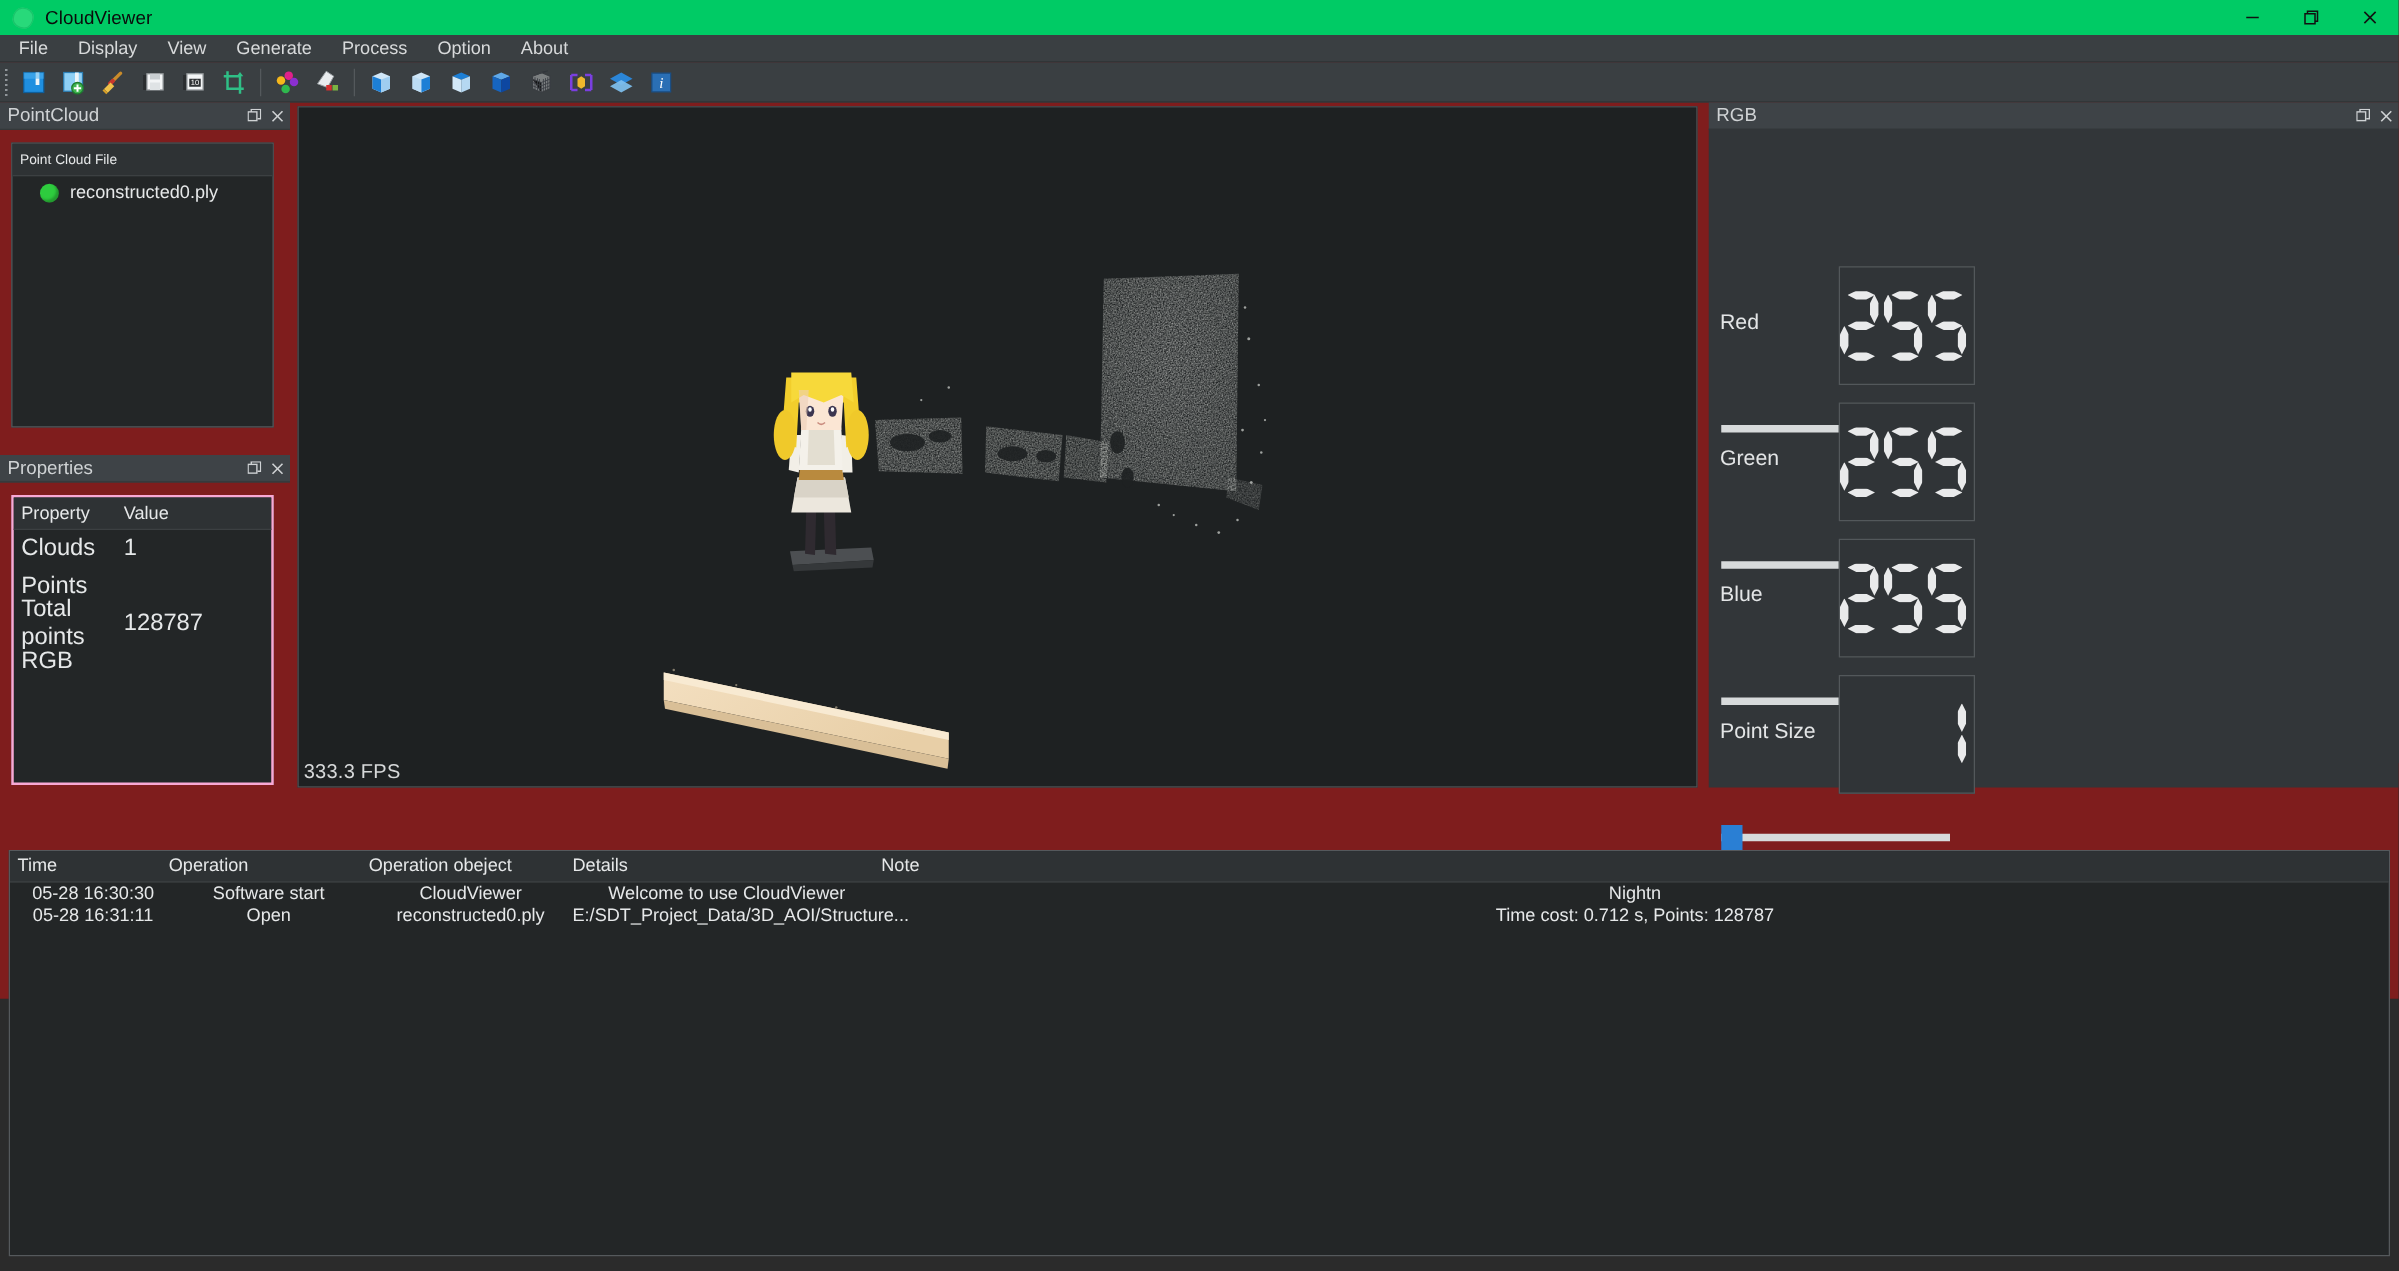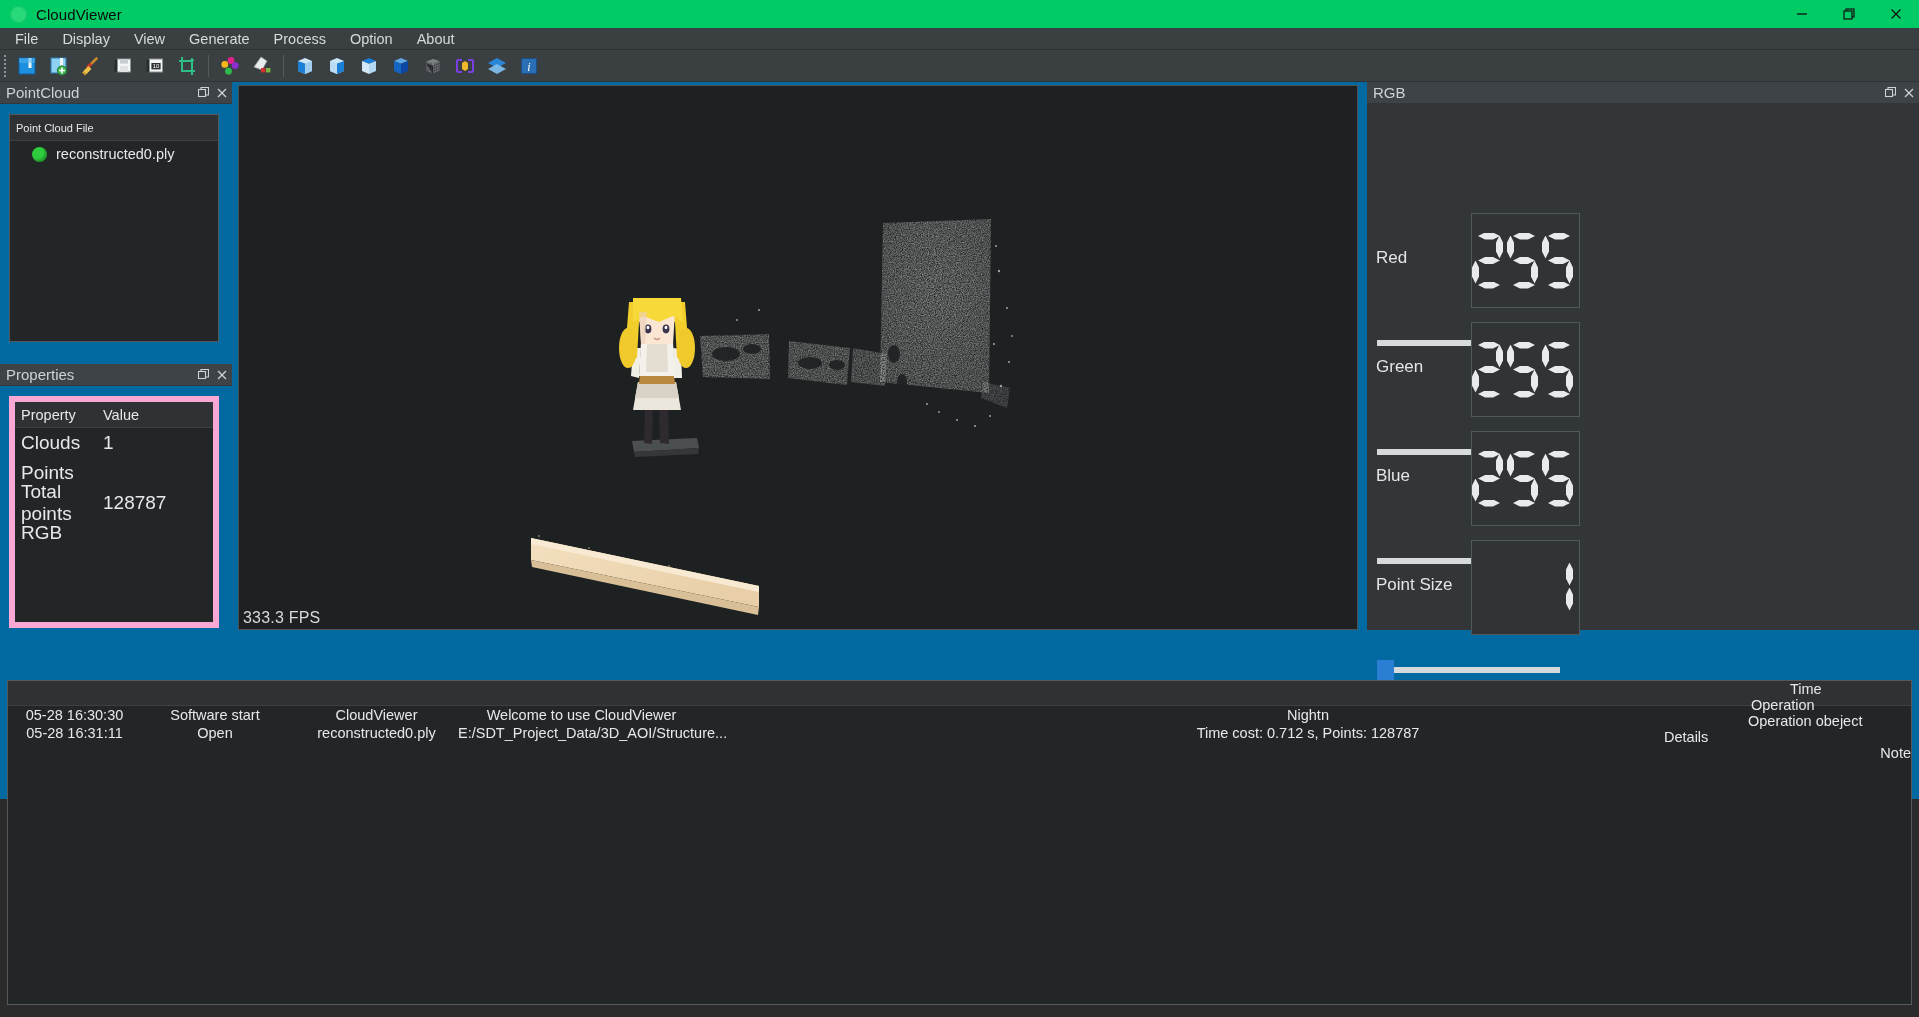--- a/index.html
+++ b/index.html
@@ -6,21 +6,21 @@
   html, body {
     margin: 0; padding: 0;
     width: 1919px; height: 1017px;
     background: #2b2b2b;
     font-family: "Liberation Sans", sans-serif;
     overflow: hidden;
   }
   #app {
     position: relative;
     width: 1919px; height: 799px;
-    background: #0369a1;
+    background: #7f1d1d;
   }
 
   
   .titlebar {
     position: absolute; left: 0; top: 0; width: 1919px; height: 28px;
     background: #00cb65;
     display: flex; align-items: center;
   }
   .tb-logo {
     width: 17px; height: 17px; margin-left: 10px; margin-right: 9px;
@@ -100,21 +100,21 @@
     color: #e6e8e9; font-size: 14.5px; gap: 9px;
   }
   .dot {
     width: 15px; height: 15px; border-radius: 50%;
     background: #2ecc3e;
     box-shadow: inset -2px -2px 2px rgba(0,0,0,.25);
   }
 
   
   .proptable {
-    position: absolute; background: #232627; border: 6px solid #f9a8d4;
+    position: absolute; background: #232627; border: 2px solid #f9a8d4;
   }
   .pt-head {
     height: 26px; background: #2e3234; display: flex; align-items: center;
     border-bottom: 1px solid #3c4042; color: #e6e8e9; font-size: 14.5px;
   }
   .pt-head .c1 { width: 84px; padding-left: 6px; }
   .pt-head .c2 { padding-left: 4px; text-align: right; }
   .pt-row {
     height: 30px; display: flex; align-items: center; color: #e6e8e9; font-size: 19px;
   }
@@ -190,23 +190,22 @@
   .cbox {
     width: 15px; height: 15px; background: #ffffff; border: 1px solid #c7c9ca;
   }
 
   
   .console-table {
     position: absolute; left: 7px; top: 680px; width: 1905px; height: 325px;
     background: #232627; border: 1px solid #55595c;
   }
   .ct-head {
-    height: 25px; background: #2e3234; display: flex; align-items: flex-end;
+    height: 25px; background: #2e3234; display: flex; align-items: center;
     border-bottom: 1px solid #3c4042;
-    flex-direction: column;
   }
   .ct-head div, .ct-row div { color: #e6e8e9; font-size: 14.5px; }
   .ct-row { height: 18px; display: flex; align-items: center; text-align: center; }
   .cw0 { width: 127px; padding-left: 6px; }
   .cw1 { width: 160px; }
   .cw2 { width: 163px; }
   .cw3 { width: 247px; }
   .cw4 { flex: 1; }
 </style>
 </head>

